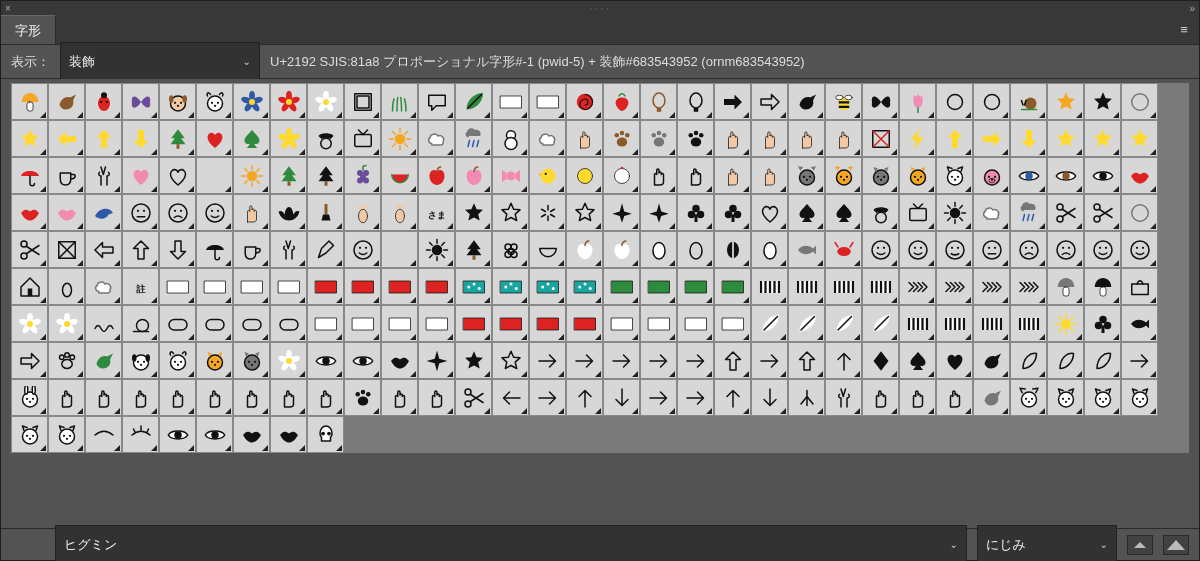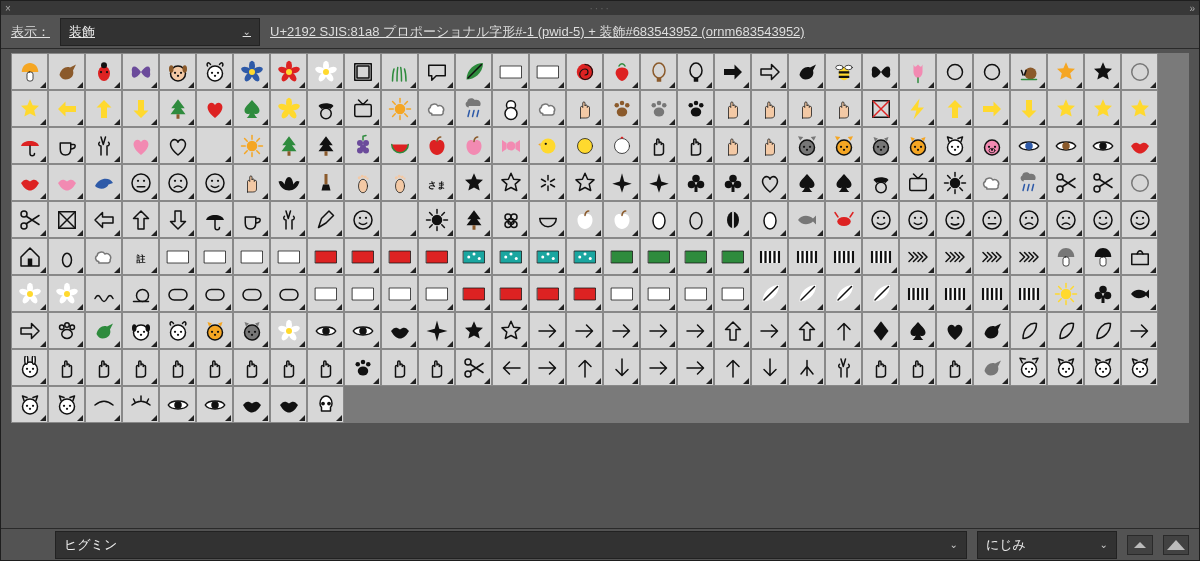--- a/index.html
+++ b/index.html
@@ -56,28 +56,27 @@
     color:#ccc;
   }
   .controls {
     height: 34px;
     background: #535353;
     display:flex;
     align-items:center;
     padding: 0 10px;
     gap:10px;
     border-bottom:1px solid #2a2a2a;
-    text-decoration:underline;
   }
   .controls .label { color:#ddd; font-size:13px; }
   .select {
     background:#323232;
     border:1px solid #222;
     color:#eee;
-    height:28px;
+    height:40px;
     display:flex;
     align-items:center;
     padding:0 8px;
     min-width:200px;
     justify-content:space-between;
     cursor:pointer;
   }
   .select .chev { font-size:10px; color:#ccc; }
   .info-line { color:#ddd; font-size:13px; white-space:nowrap; overflow:hidden; }
   .grid-wrap {
@@ -141,20 +140,25 @@
 <body>
 
 <div class="panel">
 
   <div class="titlebar">
     <span class="close">×</span>
     <span class="drag">····</span>
     <span>»</span>
   </div>
 
+  <div class="tabbar">
+    <div class="tab">字形</div>
+    <div class="spacer"></div>
+    <div class="menu-icon">≡</div>
+  </div>
 
   <div class="controls">
     <span class="label">表示：</span>
     <div class="select">
       <span>装飾</span>
       <span class="chev">⌄</span>
     </div>
     <span class="info-line">U+2192 SJIS:81a8 プロポーショナル字形#-1 (pwid-5) + 装飾#683543952 (ornm683543952)</span>
   </div>
 

